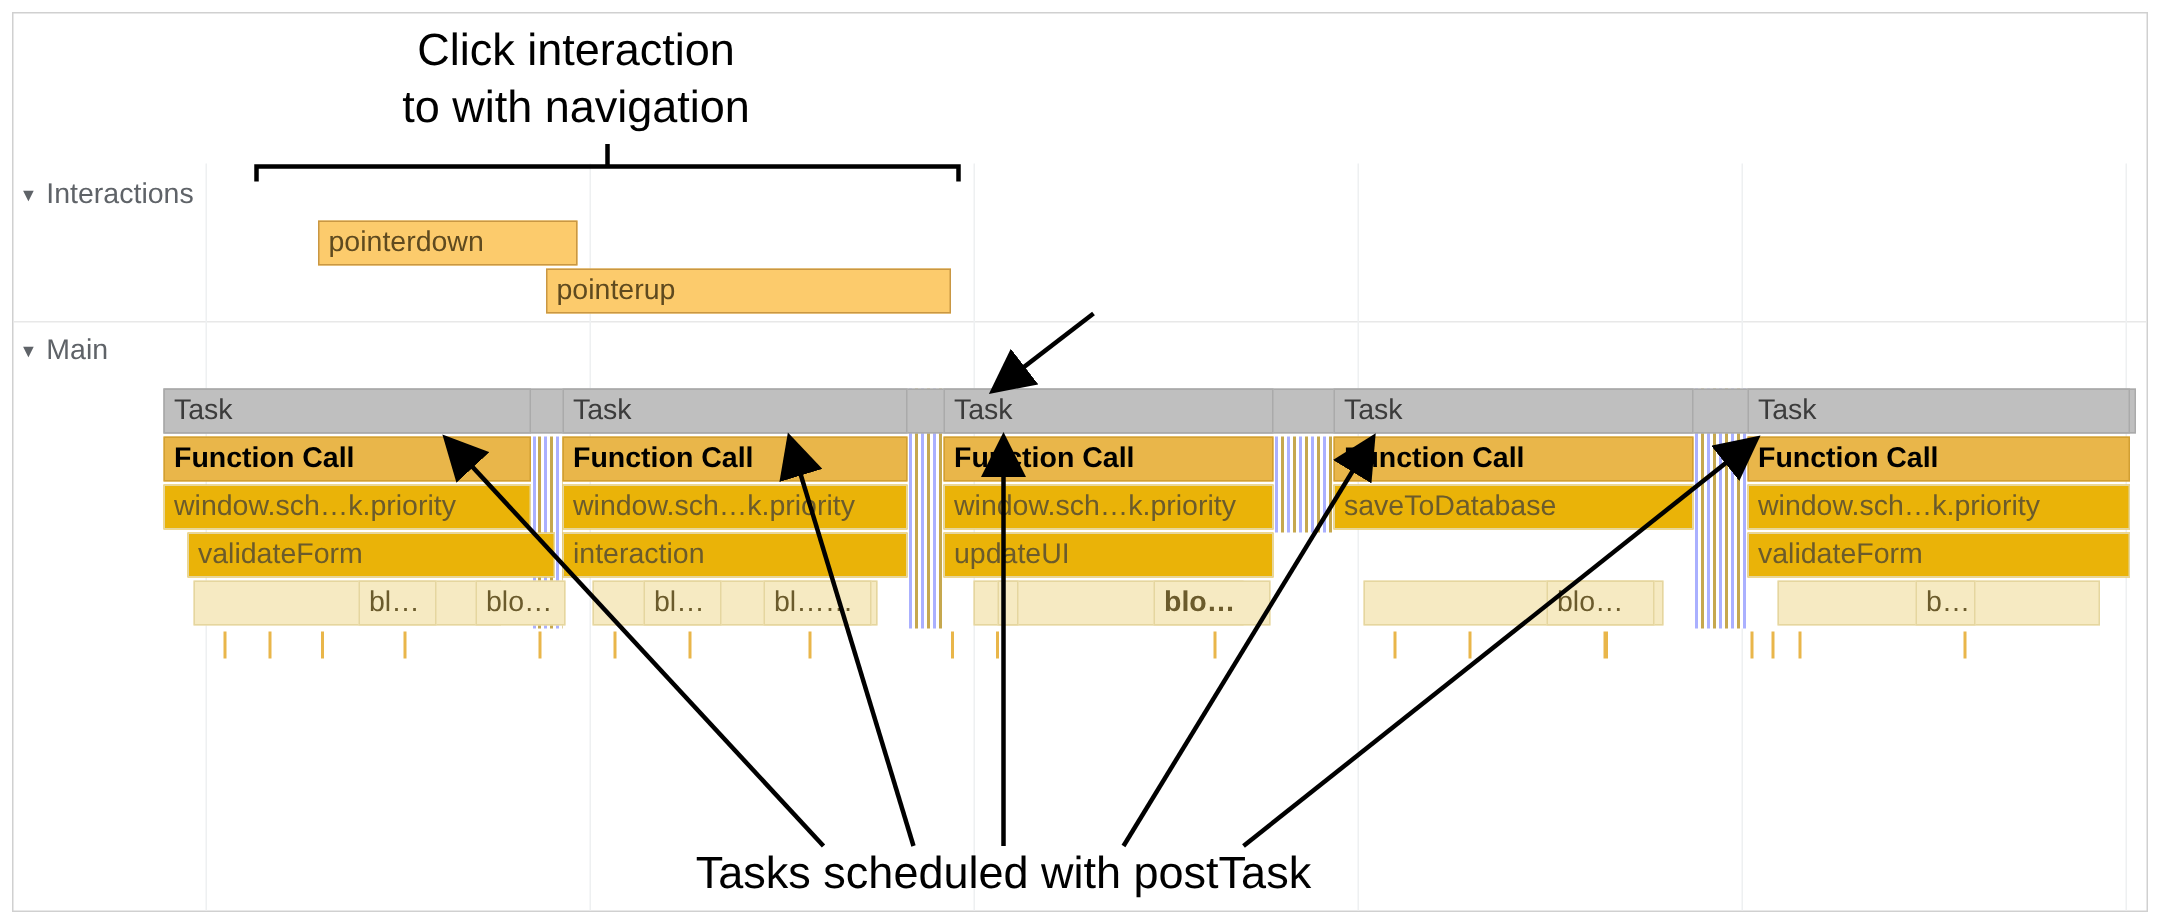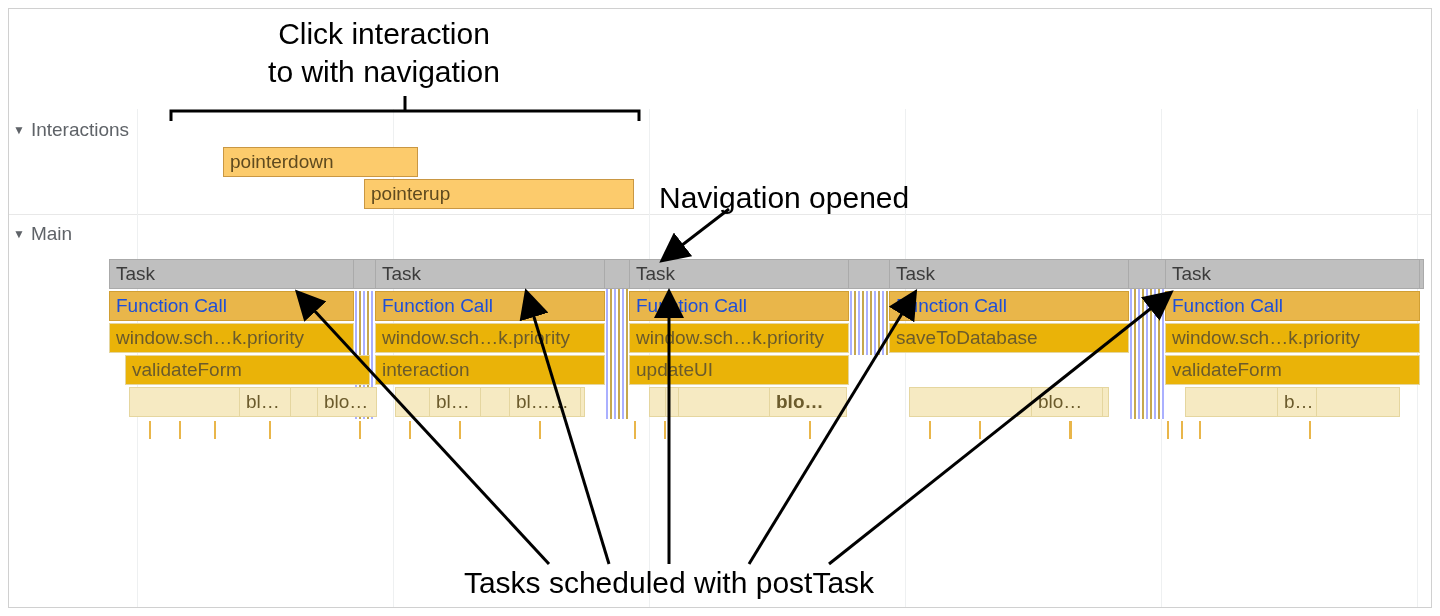--- a/index.html
+++ b/index.html
@@ -78,22 +78,23 @@
     border: 1px solid #c99743;
     color: #5f4a1f;
   }
   .bar.task {
     background: #bfbfbf;
     color: #3c3c3c;
     border-color: #aaa;
   }
   .bar.fcall {
     background: #e9b64a;
-    color: #1d4ed8;
+    color: #000000;
     border-color: #d19f33;
+    font-weight: bold;
   }
   .bar.sched {
     background: #eab308;
     color: #6b5b2c;
     border-color: #e5d69f;
   }
   .bar.leaf {
     background: #f6eac2;
     color: #6b5b2c;
     border-color: #e5d69f;
@@ -146,25 +147,24 @@
   <div class="gridlines" style="top: 100px; bottom: 0;">
     <div class="gl" style="left: 9%;"></div>
     <div class="gl" style="left: 27%;"></div>
     <div class="gl" style="left: 45%;"></div>
     <div class="gl" style="left: 63%;"></div>
     <div class="gl" style="left: 81%;"></div>
     <div class="gl" style="left: 99%;"></div>
   </div>
 
   <div class="timeline" style="top: 138px; height: 64px;">
-    <div class="bar interaction" style="top: 0px; left: 114px; width: 195px;">pointerdown</div>
+    <div class="bar interaction" style="top: 0px; left: 103px; width: 173px;">pointerdown</div>
     <div class="bar interaction" style="top: 32px; left: 255px; width: 270px;">pointerup</div>
   </div>
 
-  <div class="annotation" style="left: 650px; top: 170px;">Navigation opened</div>
 
   <div class="timeline" style="top: 250px; height: 200px;">
 
     <div class="stripes" style="left: 246px; width: 20px; top: 32px; height: 128px;"></div>
     <div class="stripes" style="left: 497px; width: 22px; top: 0px;  height: 160px;"></div>
     <div class="stripes" style="left: 741px; width: 38px; top: 32px; height: 64px;"></div>
     <div class="stripes" style="left: 1021px; width: 34px; top: 0px; height: 160px;"></div>
 
     <div class="bar task" style="top:0; left:0; width:1315px;"></div>
 

